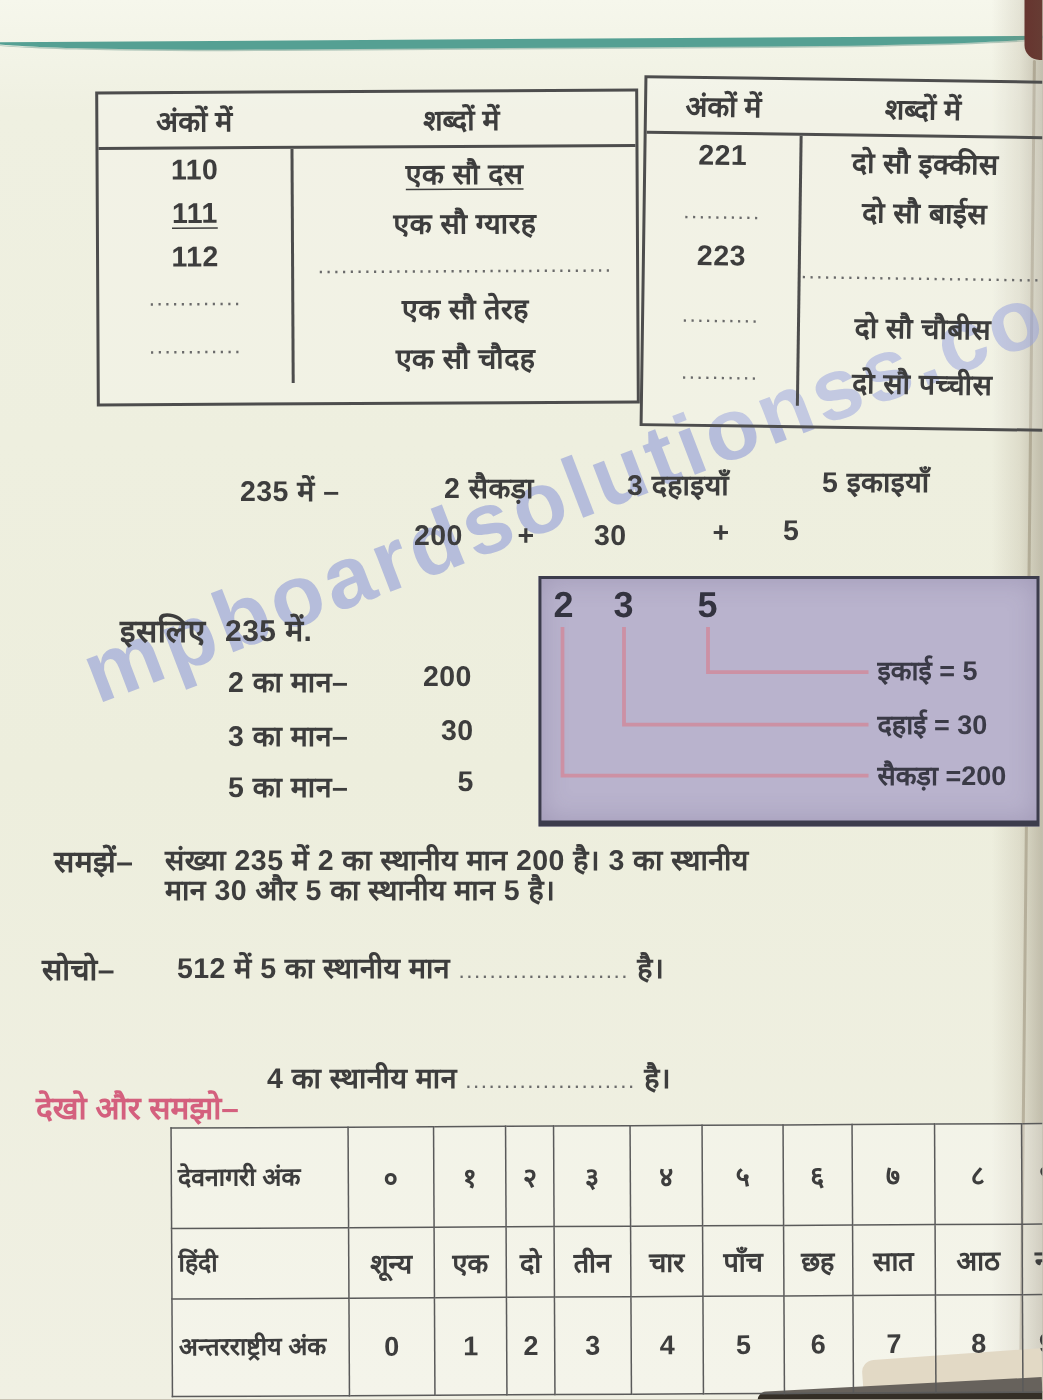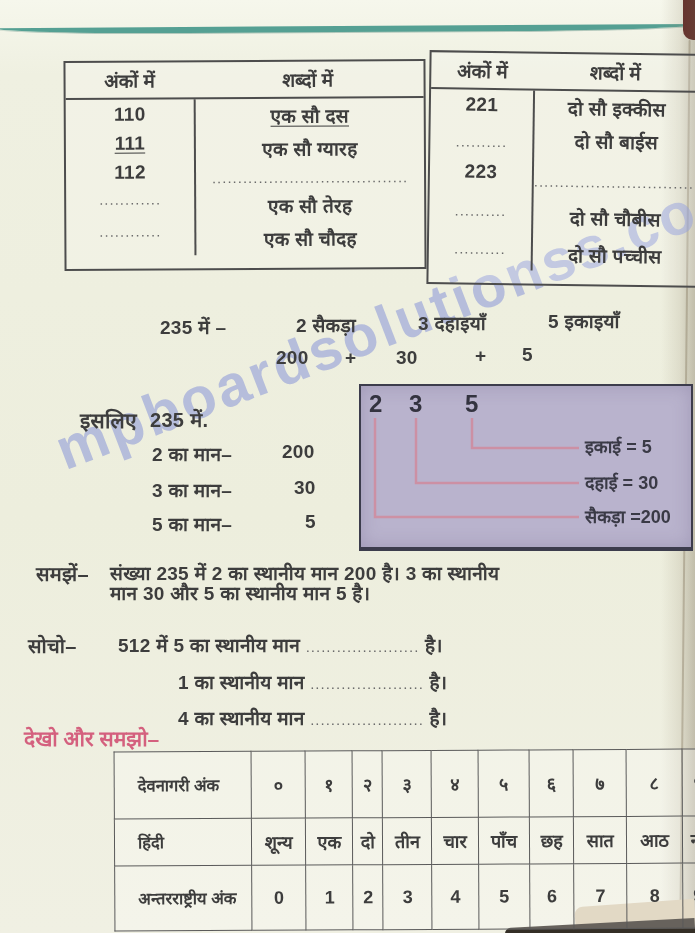--- a/index.html
+++ b/index.html
@@ -45,21 +45,21 @@
   
   .pbox{position:absolute;left:359px;top:384px;width:330px;height:161px;background:#b9b3cd;
         border:2px solid #3c3c4c;border-bottom-width:4px;box-shadow:inset 0 0 18px rgba(90,80,120,.25);}
   .pbox .digit{position:absolute;font-size:24px;font-weight:bold;color:#33333f;}
   .pbox svg{position:absolute;left:0;top:0;}
   .pbox .plabel{position:absolute;font-size:18px;font-weight:bold;color:#3a3a46;white-space:nowrap;}
   
   #numtbl{position:absolute;left:114px;top:750px;width:600px;border-collapse:collapse;transform:rotate(-0.3deg);
           background:rgba(255,255,255,.25);}
   #numtbl td{border:1.5px solid #5a5a5a;color:#3d3d3d;font-weight:bold;text-align:center;font-size:18px;padding:2px 1px;}
-  #numtbl td.lbl{width:112px;text-align:left;padding-left:23px;font-size:16.5px;line-height:1.35;border-radius:27px;}
+  #numtbl td.lbl{width:112px;text-align:left;padding-left:4px;font-size:16.5px;line-height:1.35;border-radius:27px;}
   #numtbl tr.r1 td{height:62px;} #numtbl tr.r2 td{height:42px;} #numtbl tr.r3 td{height:60px;}
 </style>
 </head>
 <body>
 
 <div id="page">
 
   <div class="topline"></div>
   <div class="corner-maroon"></div>
   <div class="edge-shade"></div>
@@ -152,25 +152,20 @@
     <div class="plabel" style="left:224px;top:118px;text-align:center;">सैकड़ा =200</div>
   </div>
 
   <div class="abs txt" style="left:36px;top:560px;font-size:20px;">समझें–</div>
   <div class="abs txt" style="left:110px;top:560px;">संख्या 235 में 2 का स्थानीय मान 200 है। 3 का स्थानीय</div>
   <div class="abs txt" style="left:110px;top:580px;">मान 30 और 5 का स्थानीय मान 5 है।</div>
 
   <div class="abs txt" style="left:28px;top:632px;font-size:20px;">सोचो–</div>
   <div class="abs txt" style="left:118px;top:632px;">
     <span>512 में 5 का स्थानीय मान</span>
-    <span class="dots">......................</span>
-    <span>है।</span>
-  </div>
-  <div class="abs txt" style="left:178px;top:669px;">
-    <span>1 का स्थानीय मान</span>
     <span class="dots">......................</span>
     <span>है।</span>
   </div>
   <div class="abs txt" style="left:178px;top:705px;">
     <span>4 का स्थानीय मान</span>
     <span class="dots">......................</span>
     <span>है।</span>
   </div>
 
   <div class="h-red">देखो और समझो–</div>

